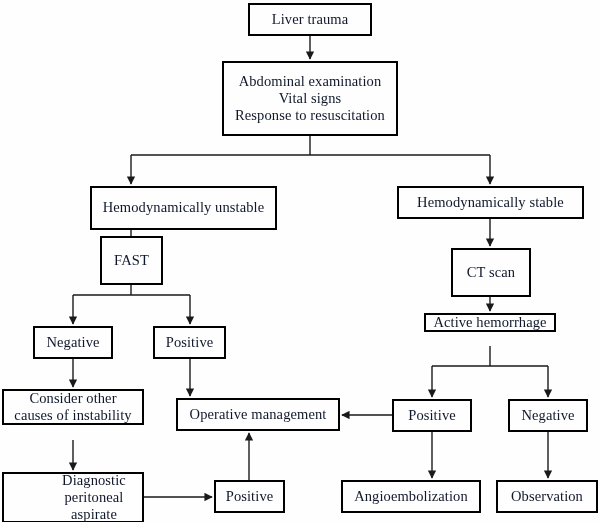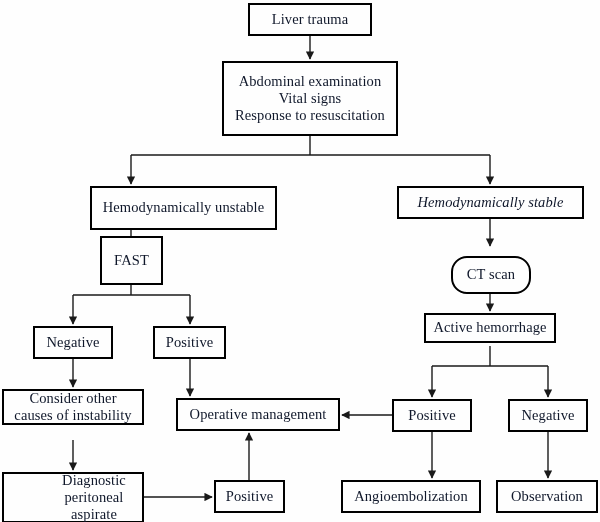--- a/index.html
+++ b/index.html
@@ -105,30 +105,30 @@
         <span class="lbl">Liver trauma</span>
       </div>
       <div class="node" style="left: 222px; top: 61px; width: 176px; height: 75px; border-color: rgb(0, 0, 0); background: rgb(254, 254, 254);">
         <span class="lbl">Abdominal examination
 Vital signs
 Response to resuscitation</span>
       </div>
       <div class="node" style="left: 46px; top: 186px; width: 187px; height: 44px; border-color: rgb(0, 0, 0); background: rgb(254, 254, 254); margin-left: 44px;">
         <span class="lbl">Hemodynamically unstable</span>
       </div>
-      <div class="node" style="left: 397px; top: 186px; width: 187px; height: 33px; border-color: rgb(0, 0, 0); background: rgb(254, 254, 254); font-style: italic;">
+      <div class="node" style="left: 397px; top: 186px; width: 187px; height: 33px; border-color: rgb(0, 0, 0); background: rgb(254, 254, 254);">
         <span class="lbl">Hemodynamically stable</span>
       </div>
       <div class="node" style="left: 100px; top: 236px; width: 63px; height: 49px; border-color: rgb(0, 0, 0); background: rgb(254, 254, 254);">
         <span class="lbl">FAST</span>
       </div>
-      <div class="node" style="left: 451px; top: 256px; width: 80px; height: 38px; border-color: rgb(0, 0, 0); background: rgb(254, 254, 254); border-radius: 16px;">
+      <div class="node" style="left: 451px; top: 248px; width: 80px; height: 49px; border-color: rgb(0, 0, 0); background: rgb(254, 254, 254);">
         <span class="lbl">CT scan</span>
       </div>
-      <div class="node" style="left: 424px; top: 313px; width: 132px; height: 30px; border-color: rgb(0, 0, 0); background: rgb(254, 254, 254); text-align: center;">
+      <div class="node" style="left: 424px; top: 313px; width: 132px; height: 19px; border-color: rgb(0, 0, 0); background: rgb(254, 254, 254); text-align: center;">
         <span class="lbl">Active hemorrhage</span>
       </div>
       <div class="node" style="left: 33px; top: 326px; width: 80px; height: 33px; border-color: rgb(0, 0, 0); background: rgb(254, 254, 254);">
         <span class="lbl">Negative</span>
       </div>
       <div class="node" style="left: 153px; top: 326px; width: 73px; height: 33px; border-color: rgb(0, 0, 0); background: rgb(254, 254, 254);">
         <span class="lbl">Positive</span>
       </div>
       <div class="node" style="left: 2px; top: 389px; width: 142px; height: 36px; border-color: rgb(0, 0, 0); background: rgb(254, 254, 254);">
         <span class="lbl">Consider other

